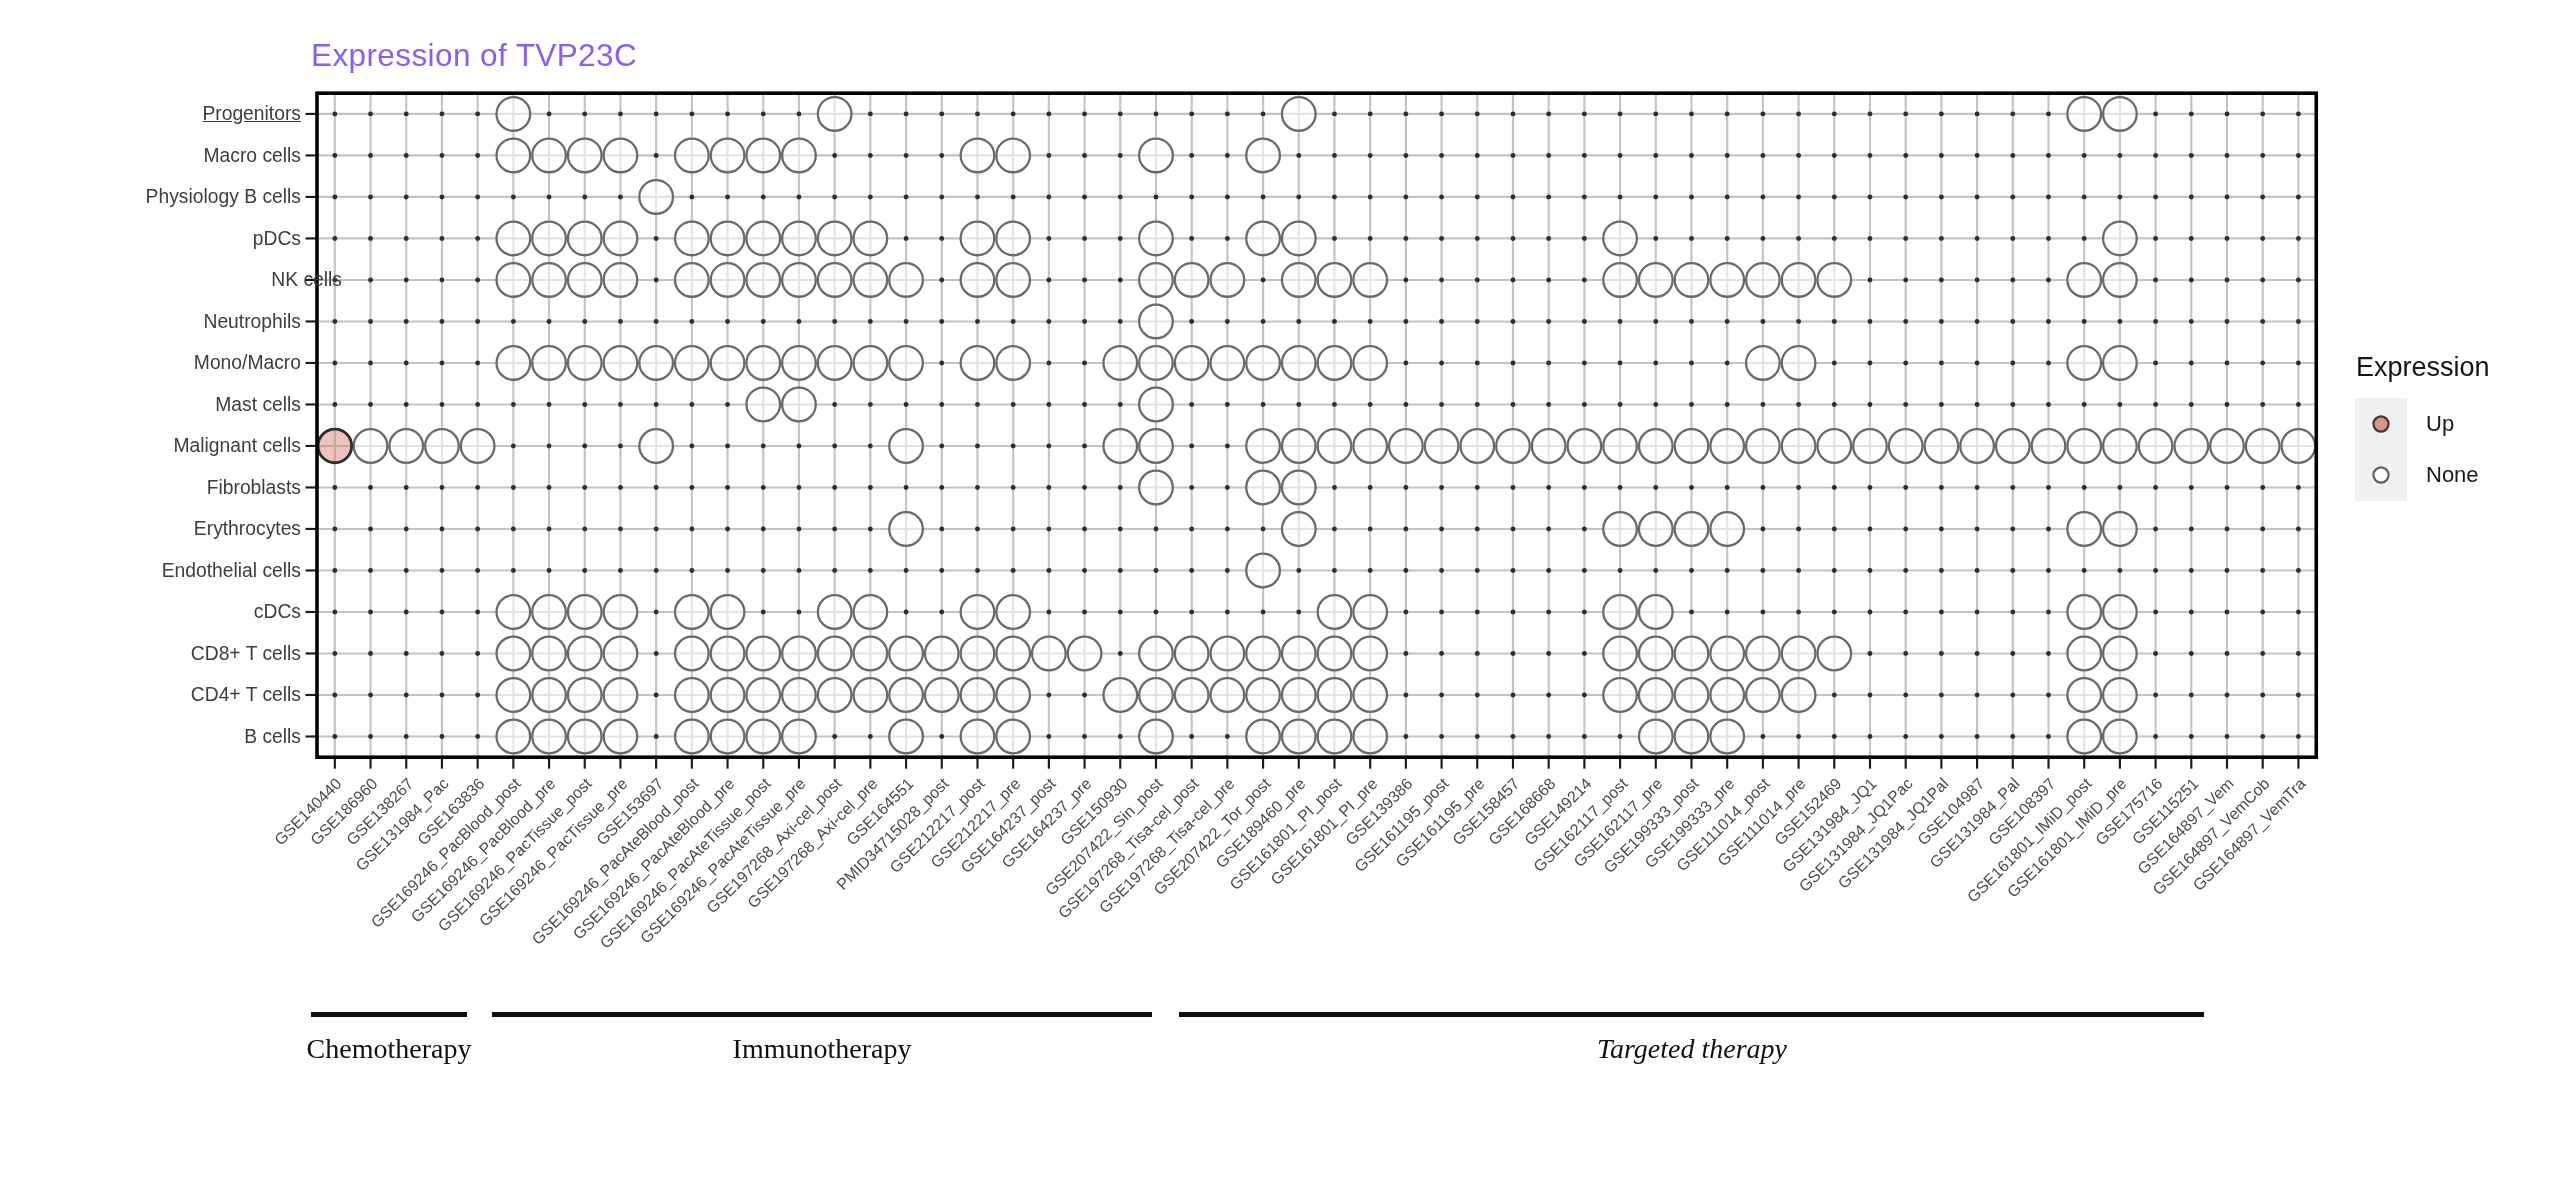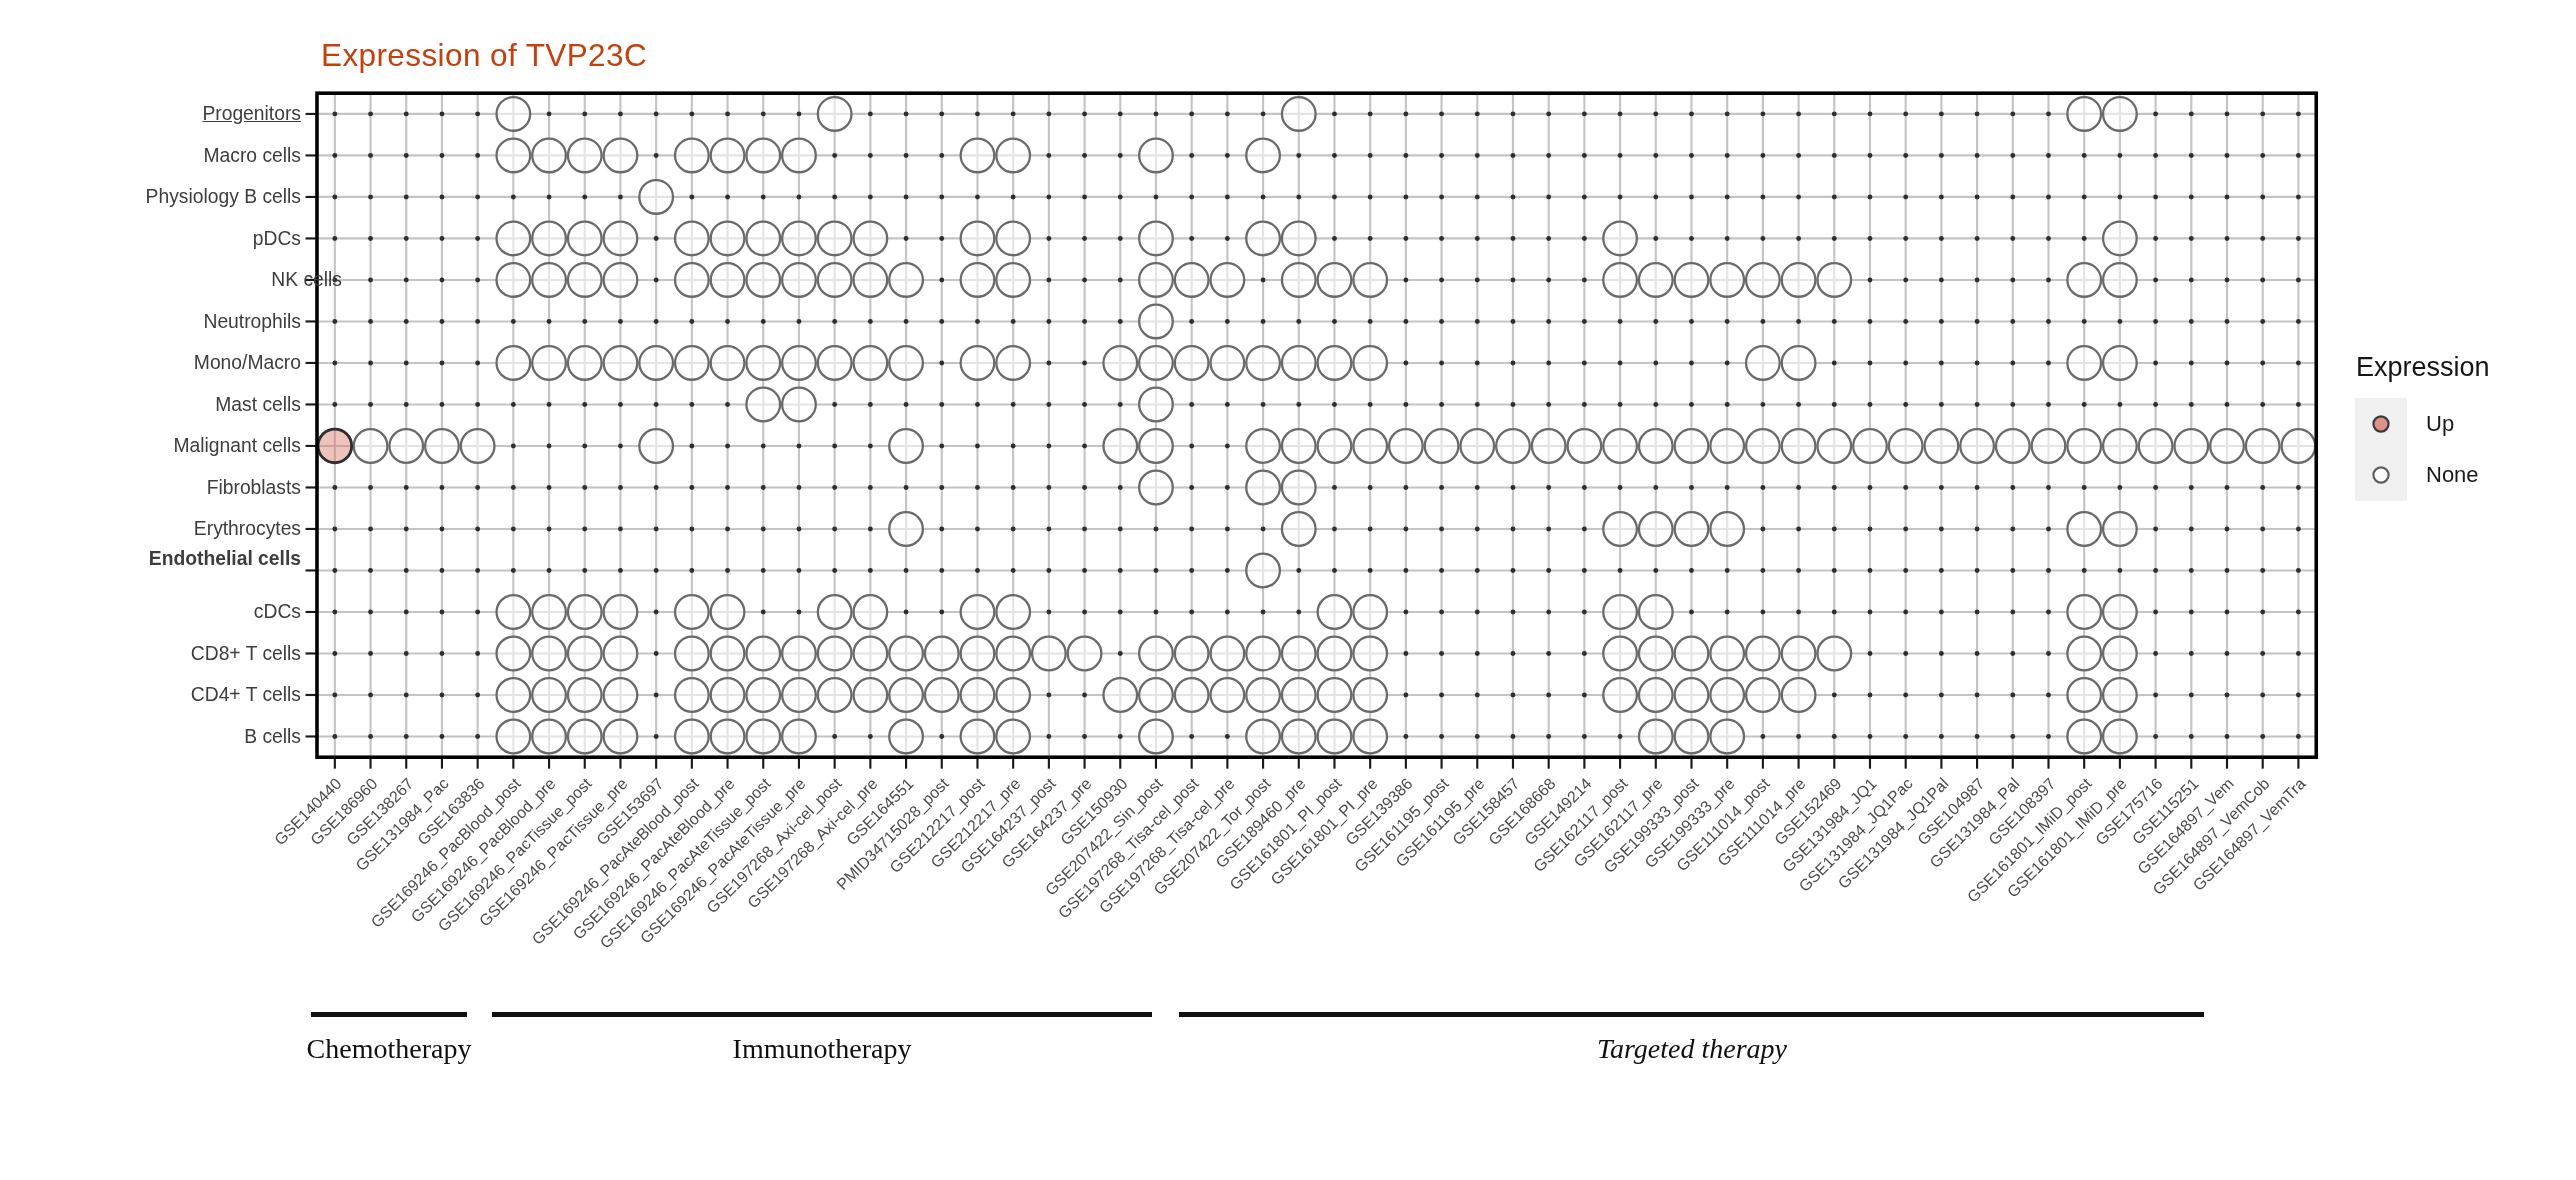--- a/index.html
+++ b/index.html
@@ -1,18 +1,18 @@
 <!DOCTYPE html>
 <html style="font-size:11.4px"><head>
 <meta charset="utf-8">
 <style>
   html,body{margin:0;padding:0;background:#ffffff;}
   #stage{position:relative;width:2576px;height:1181px;background:#ffffff;overflow:hidden;
          font-family:"Liberation Sans",sans-serif;}
-  #chart-title{position:absolute;left:321px;top:37px;font-size:31.5px;color:#c2410c;letter-spacing:0.4px;}
+  #chart-title{position:absolute;left:311px;top:37px;font-size:31.5px;color:#8b5cf6;letter-spacing:0.4px;}
   #plot-svg{position:absolute;left:0;top:0;}
   .ylab{position:absolute;left:0;width:301px;text-align:right;font-size:19.3px;color:#3d3d3d;
         line-height:23px;white-space:nowrap;}
   .xlab{position:absolute;width:308px;height:20px;text-align:right;font-size:16px;color:#4a4a4a;
         line-height:20px;white-space:nowrap;transform:rotate(-45deg);transform-origin:100% 0;}
   #legend-title{position:absolute;left:2356px;top:352px;font-size:27px;color:#151515;}
   .lkey{position:absolute;left:2355px;width:52px;height:52px;background:#f0f0f0;}
   .llab{position:absolute;left:2426px;font-size:22px;color:#1a1a1a;line-height:52px;height:52px;}
   .lglyph{position:absolute;left:0;top:0;width:52px;height:52px;}
   .tbar{position:absolute;top:1012px;height:5px;background:#101010;}
@@ -1072,21 +1072,21 @@
       <div class="ylab" style="top: 144px;">Macro cells</div>
       <div class="ylab" style="top: 185px;">Physiology B cells</div>
       <div class="ylab" style="top: 227px;">pDCs</div>
       <div class="ylab" style="top: 268px; padding-left: 41px;">NK cells</div>
       <div class="ylab" style="top: 310px;">Neutrophils</div>
       <div class="ylab" style="top: 351px;">Mono/Macro</div>
       <div class="ylab" style="top: 393px;">Mast cells</div>
       <div class="ylab" style="top: 434px;">Malignant cells</div>
       <div class="ylab" style="top: 476px;">Fibroblasts</div>
       <div class="ylab" style="top: 517px;">Erythrocytes</div>
-      <div class="ylab" style="top: 547px; font-weight: bold;">Endothelial cells</div>
+      <div class="ylab" style="top: 559px;">Endothelial cells</div>
       <div class="ylab" style="top: 600px;">cDCs</div>
       <div class="ylab" style="top: 642px;">CD8+ T cells</div>
       <div class="ylab" style="top: 683px;">CD4+ T cells</div>
       <div class="ylab" style="top: 725px;">B cells</div>
     </div>
   <div id="xlabels">
       <div class="xlab" style="left: 24px; top: 774px;">GSE140440</div>
       <div class="xlab" style="left: 60px; top: 774px;">GSE186960</div>
       <div class="xlab" style="left: 96px; top: 774px;">GSE138267</div>
       <div class="xlab" style="left: 131px; top: 774px;">GSE131984_Pac</div>

